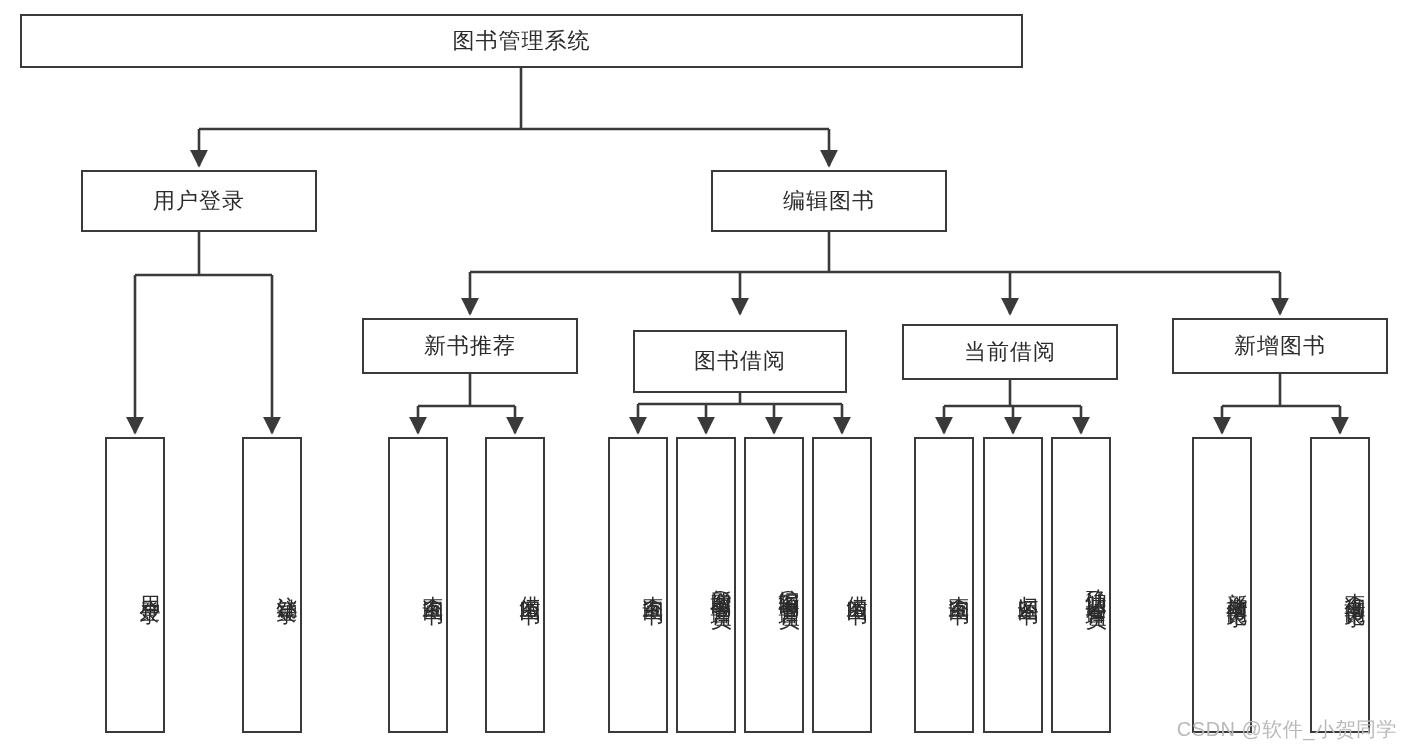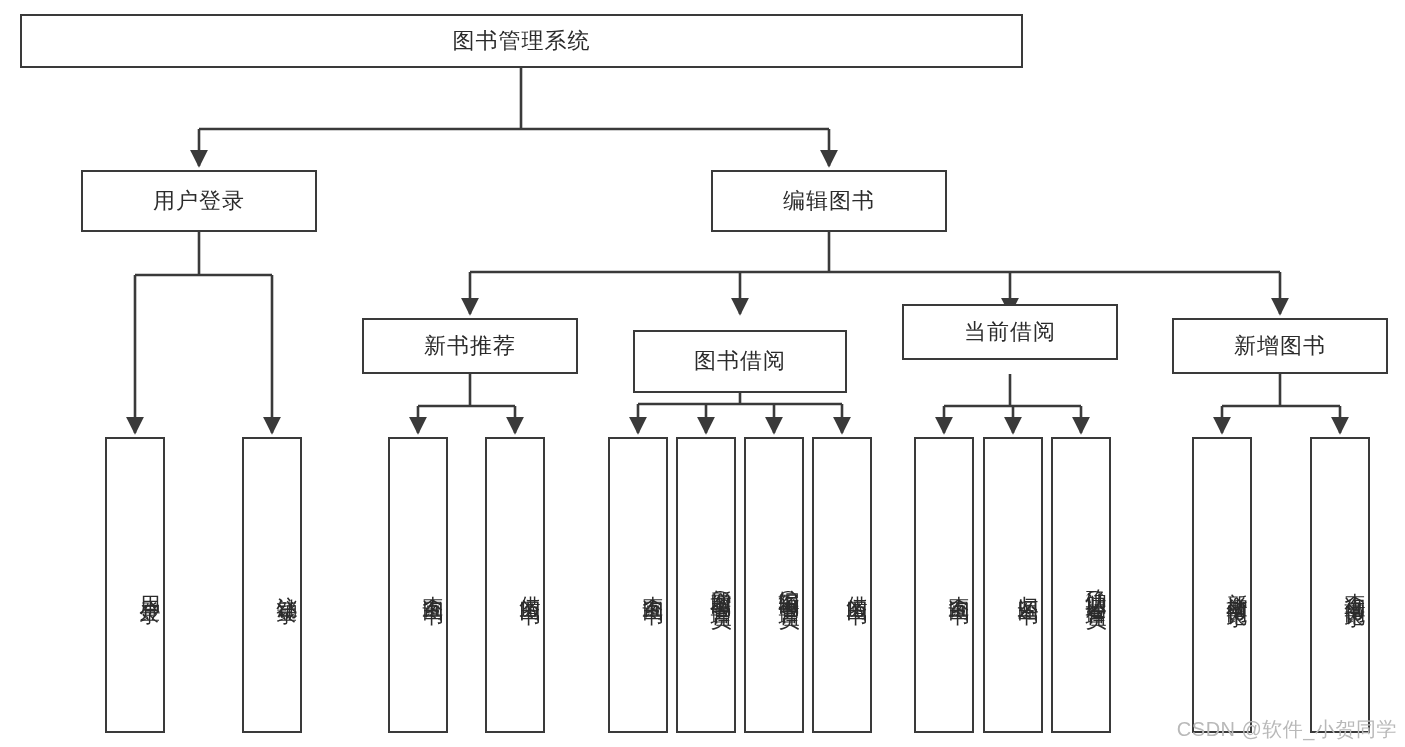--- a/index.html
+++ b/index.html
@@ -148,21 +148,21 @@
   <div class="node horiz" style="left:711px; top:170px; width:236px; height:62px;">
     <span>编辑图书</span>
   </div>
 
   <div class="node horiz" style="left:362px; top:318px; width:216px; height:56px;">
     <span>新书推荐</span>
   </div>
   <div class="node horiz" style="left:633px; top:330px; width:214px; height:63px;">
     <span>图书借阅</span>
   </div>
-  <div class="node horiz" style="left:902px; top:304px; width:216px; height:56px;">
+  <div class="node horiz" style="left:902px; top:324px; width:216px; height:56px;">
     <span>当前借阅</span>
   </div>
   <div class="node horiz" style="left:1172px; top:318px; width:216px; height:56px;">
     <span>新增图书</span>
   </div>
 
   <div class="node vert" style="left:105px; top:437px; width:60px; height:296px;">
     <span>用户登录</span>
   </div>
   <div class="node vert" style="left:242px; top:437px; width:60px; height:296px;">

